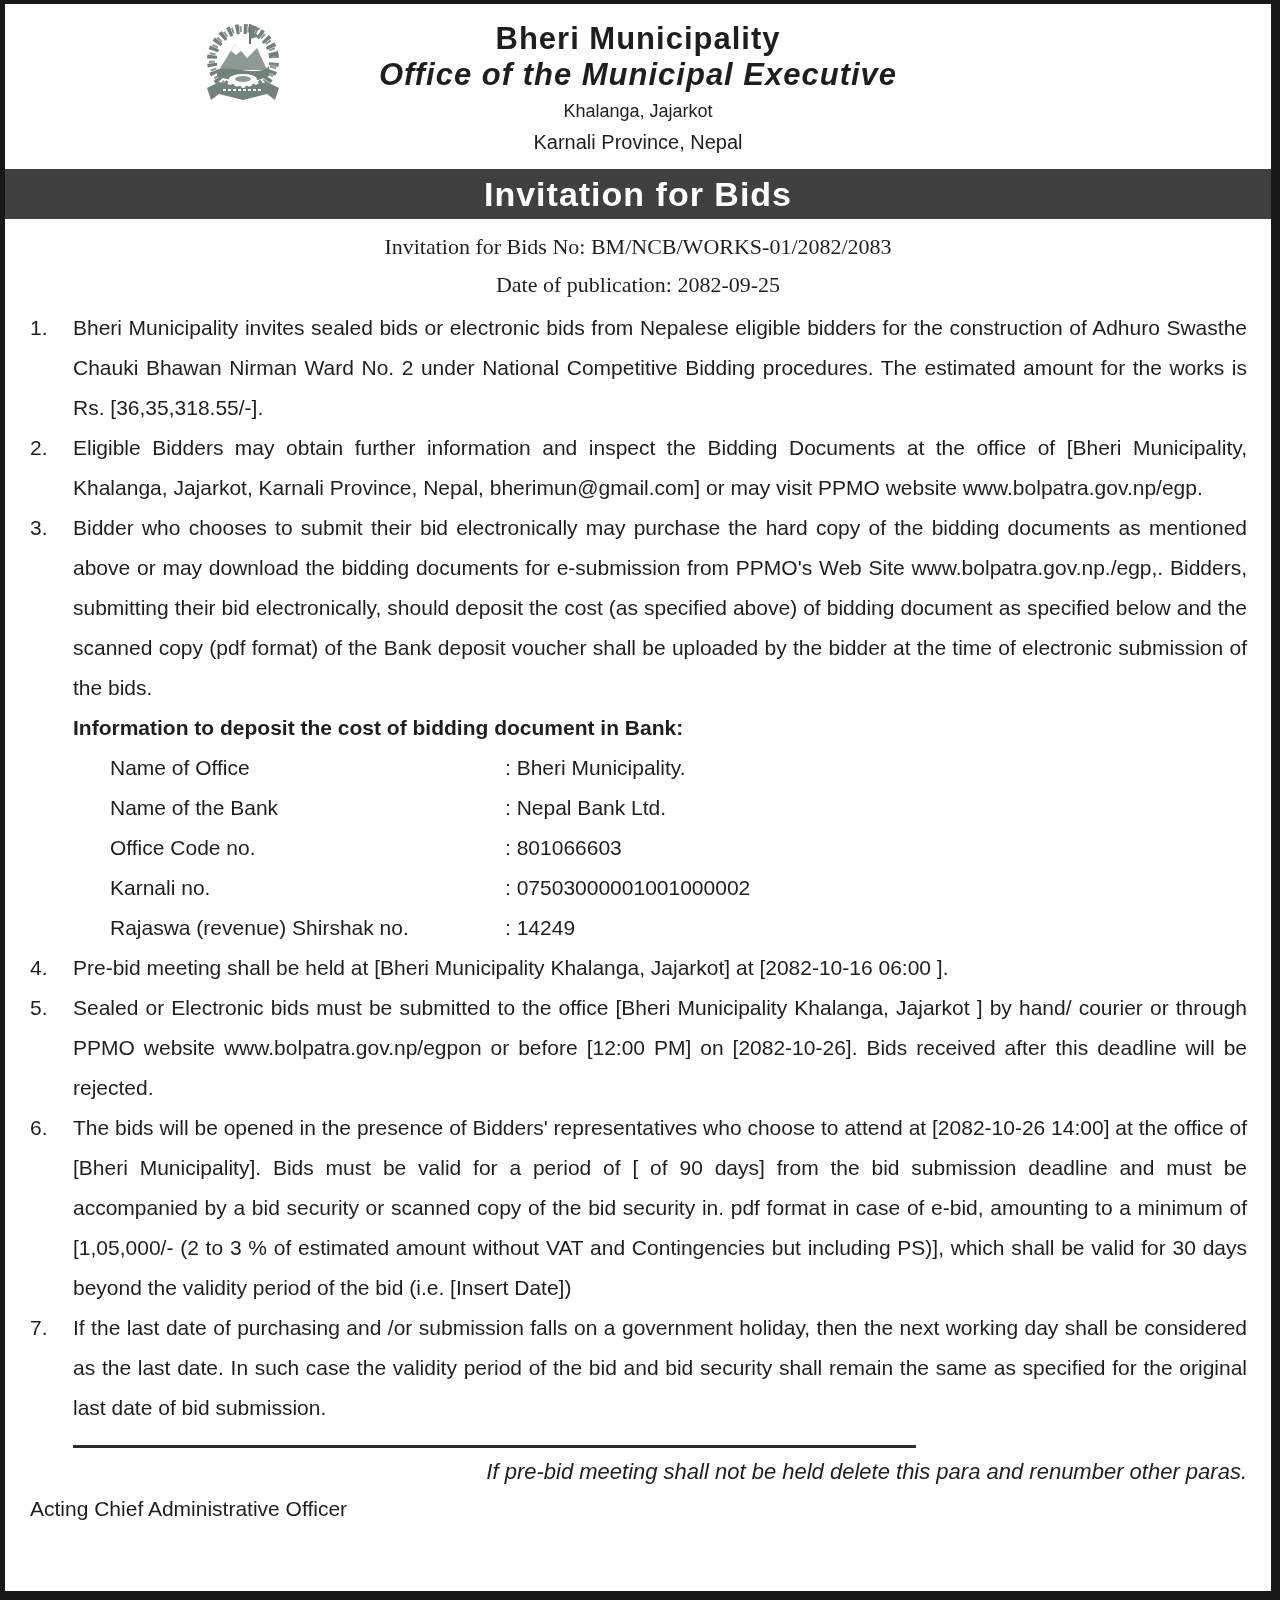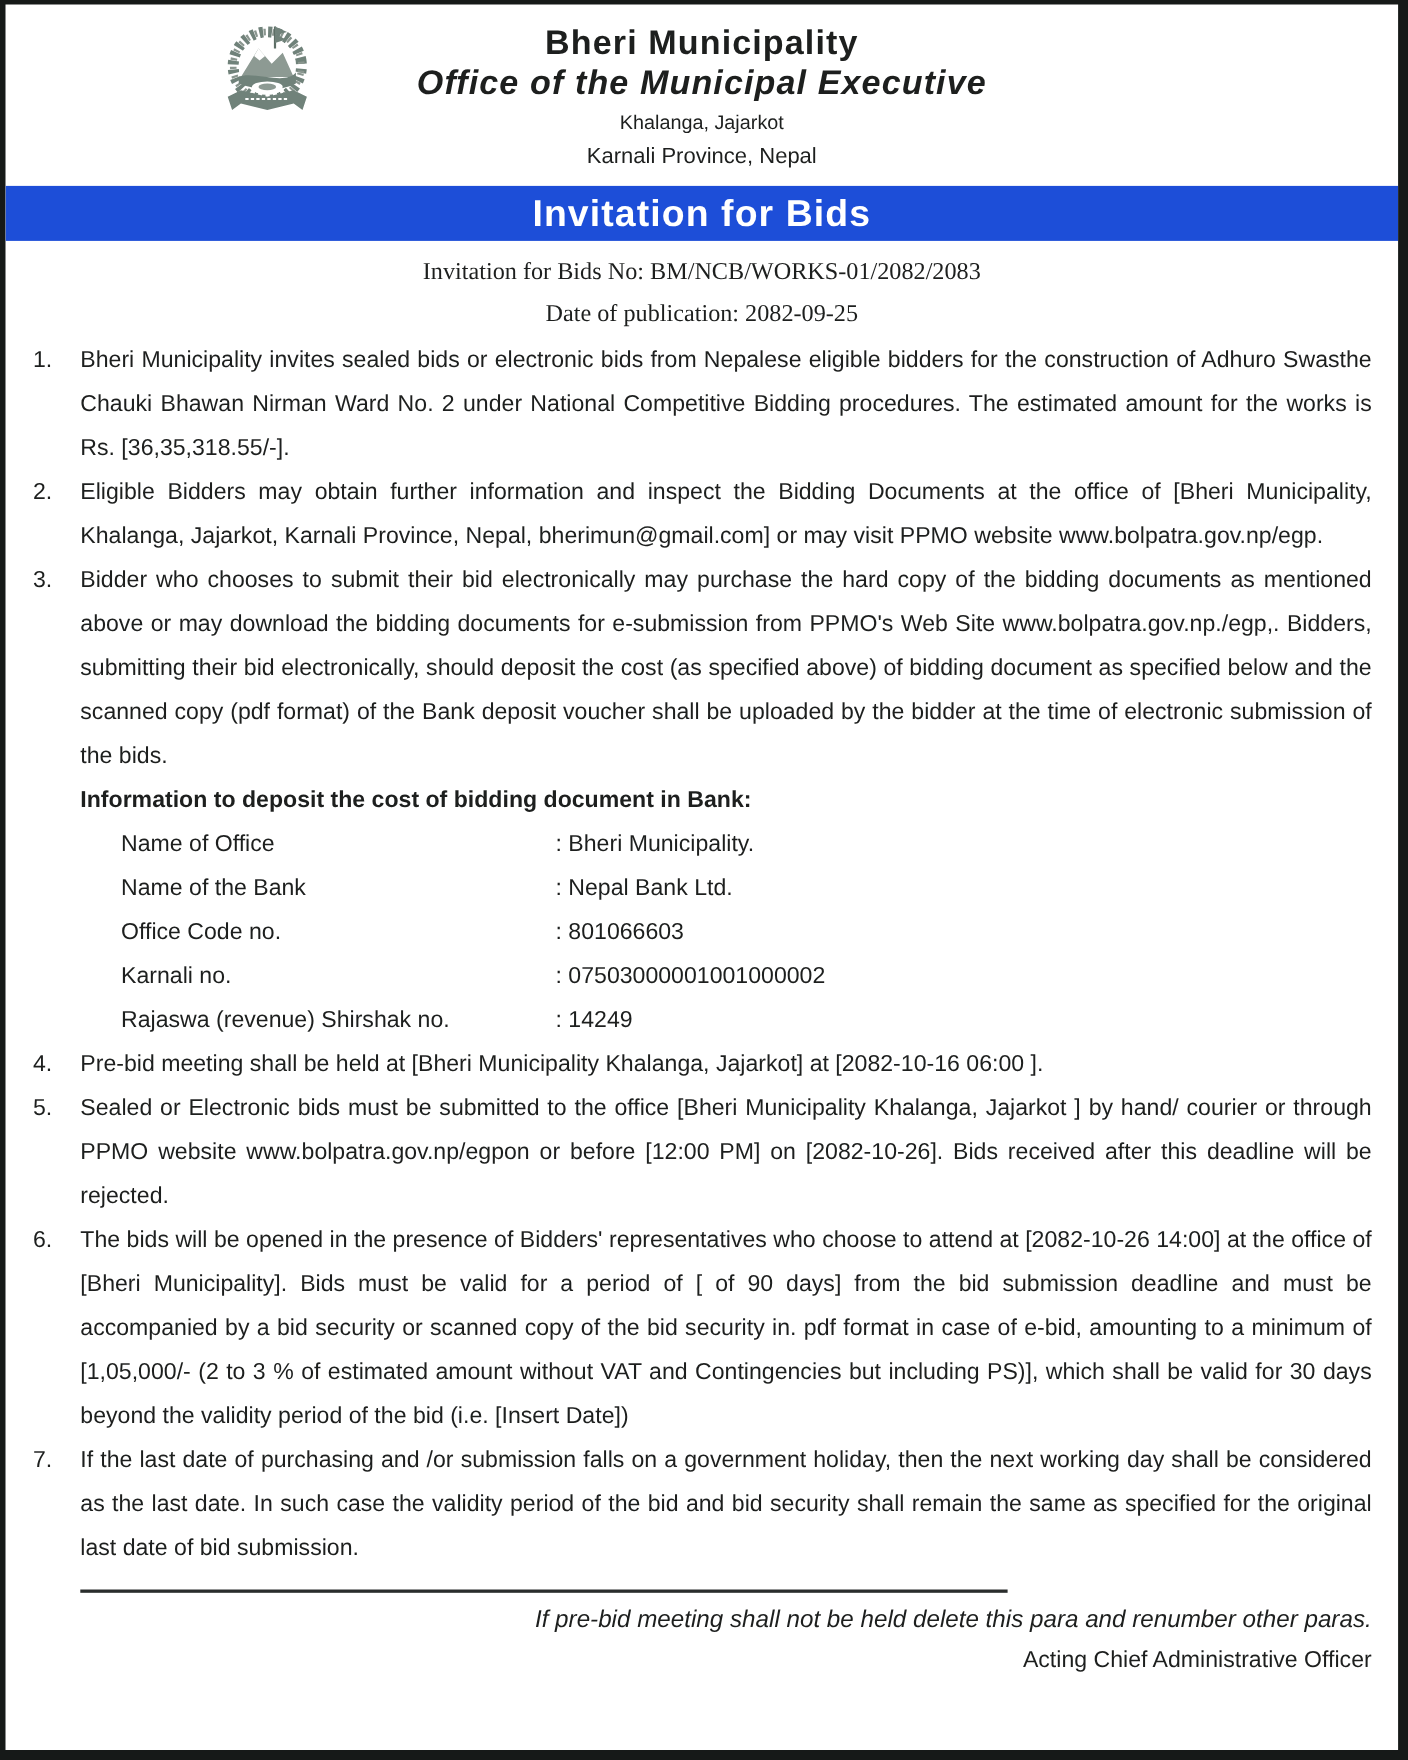--- a/index.html
+++ b/index.html
@@ -27,21 +27,21 @@
   }
   .org-block { text-align: center; line-height: 1.1; }
   .org-name   { font-size: 31px; font-weight: 700; letter-spacing: 1px; padding-top: 6px; }
   .org-office { font-size: 31px; font-weight: 700; letter-spacing: 1px; padding-top: 2px; font-style: italic; }
   .org-addr1  { font-size: 18px; padding-top: 10px; }
   .org-addr2  { font-size: 20px; padding-top: 9px; }
 
   
   .banner {
     height: 50px;
-    background: #1d4ed8;
+    background: #404040;
     color: #ffffff;
     text-align: center;
     font-size: 34px;
     font-weight: 700;
     line-height: 50px;
     letter-spacing: 1px;
   }
 
   
   .meta { text-align: center; padding-top: 9px; font-family: Liberation Serif, serif; }
@@ -79,21 +79,21 @@
   }
   .footnote {
     margin-left: 43px;
     font-style: italic;
     font-size: 22px;
     line-height: 36px;
     padding-top: 6px;
     text-align: right;
   }
   .signature {
-    text-align: right;
+    text-align: left;
     font-size: 21px;
     line-height: 34px;
     padding-top: 2px;
   }
 </style>
 </head>
 <body>
 
 <div class="page">
 

